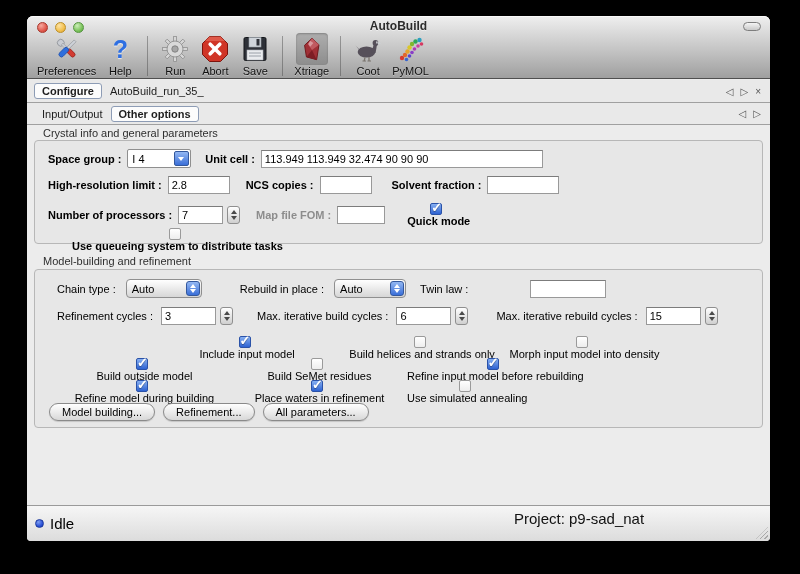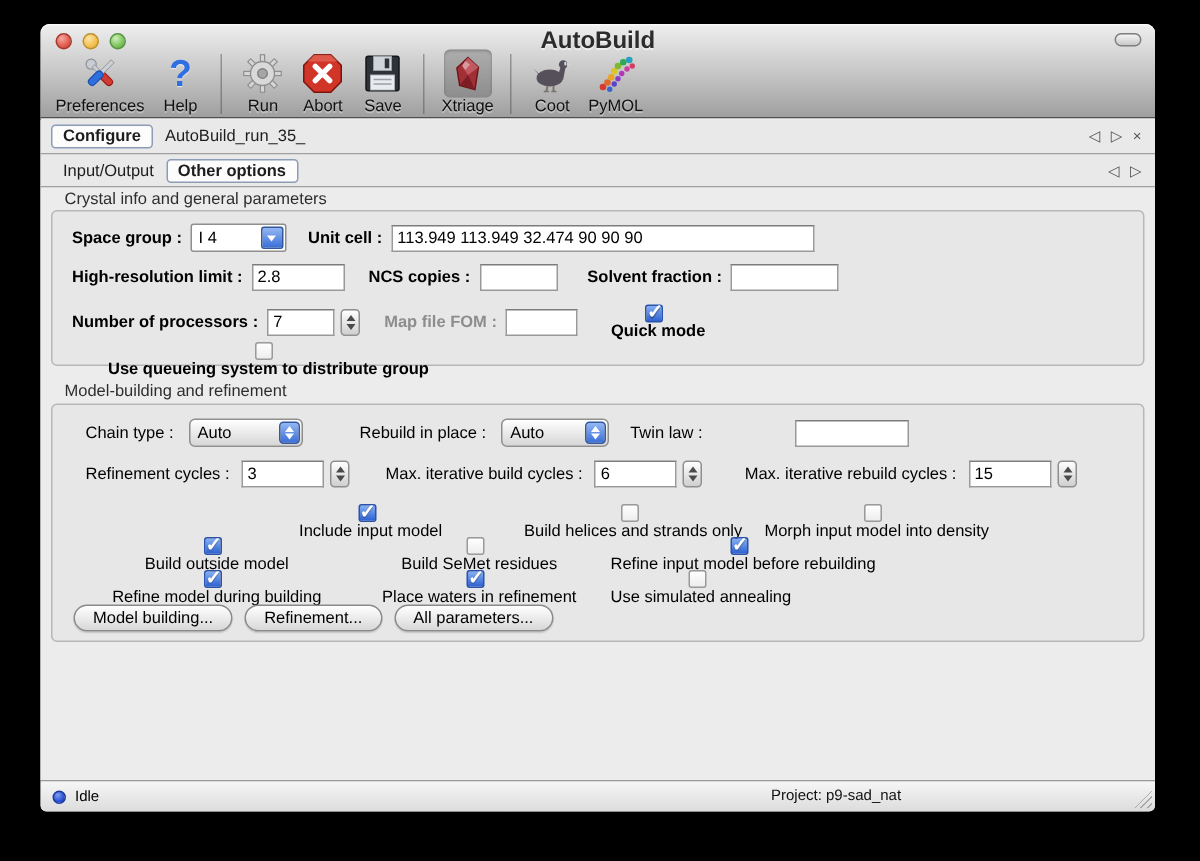--- a/index.html
+++ b/index.html
@@ -13,21 +13,21 @@
   .header { position:absolute; left:0; top:0; right:0; height:63px;
             background:linear-gradient(#efefef, #c4c4c4 55%, #9f9f9f);
             border-bottom:1px solid #4f4f4f; border-radius:6px 6px 0 0;
             box-shadow:inset 0 1px 0 rgba(255,255,255,.65); }
   .traffic { position:absolute; left:10px; top:6px; display:flex; gap:7px; }
   .light { width:11px; height:11px; border-radius:50%; }
   .light.red    { background:radial-gradient(circle at 35% 30%, #f6a99f, #e05a4e 60%, #c23a2f); border:1px solid #a8382d; }
   .light.yellow { background:radial-gradient(circle at 35% 30%, #fce3a6, #f2c04f 60%, #d99d2c); border:1px solid #bd8f27; }
   .light.green  { background:radial-gradient(circle at 35% 30%, #cdeeb9, #7cc35c 60%, #54a43c); border:1px solid #569540; }
   .win-title { position:absolute; left:0; right:0; top:3px; text-align:center;
-               font-size:16px; font-weight:600; color:#2c2c2c;
+               font-size:12px; font-weight:600; color:#2c2c2c;
                text-shadow:0 1px 0 rgba(255,255,255,.5); }
   .tb-toggle { position:absolute; right:9px; top:6px; width:18px; height:9px;
                border-radius:5px; border:1px solid #7d7d7d;
                background:linear-gradient(#f4f4f4,#c9c9c9); }
 
   .toolbar { position:absolute; left:6px; right:4px; top:15px; height:47px;
              display:flex; align-items:flex-end; }
   .tool { display:flex; flex-direction:column; align-items:center; margin:0 4px; }
   .tool-iconwrap { width:32px; height:32px; display:flex; align-items:center;
                    justify-content:center; border-radius:4px; }
@@ -106,23 +106,23 @@
   .cb.checked::after { content:"✓"; position:absolute; left:0px; top:-4px; color:#fff;
         font-size:13px; font-weight:bold; text-shadow:0 1px 1px rgba(0,0,0,.35); }
 
   
   .aqua-btn { height:18px; border:1px solid #8a8a8a; border-radius:10px; padding:0 12px;
               background:linear-gradient(#ffffff,#d8d8d8); font-size:11px; color:#000;
               font-family:"Liberation Sans",sans-serif; margin-right:8px;
               box-shadow:0 1px 1px rgba(0,0,0,.15); }
 
   
-  .statusbar { position:absolute; left:0; right:0; bottom:0; height:21px;
+  .statusbar { position:absolute; left:0; right:0; bottom:0; height:36px;
                border-top:1px solid #9a9a9a; background:linear-gradient(#f6f6f6,#dcdcdc);
-               border-radius:0 0 4px 4px; display:flex; align-items:center; font-size:10px; }
+               border-radius:0 0 4px 4px; display:flex; align-items:center; font-size:15px; }
   .status-dot { width:9px; height:9px; border-radius:50%; margin:0 6px 0 8px;
                 background:radial-gradient(circle at 35% 30%, #7f9ff0, #2c52d8 60%, #1535a8);
                 border:1px solid #1c3a9e; }
   .status-project { position:absolute; left:487px; top:4px; color:#111; }
   .resize-grip { position:absolute; right:2px; bottom:2px; width:12px; height:12px;
                  background:repeating-linear-gradient(135deg, transparent 0 2px, #9a9a9a 2px 3px);
                  clip-path:polygon(100% 0, 100% 100%, 0 100%); opacity:.8; }
 
   svg { display:block; }
 </style>
@@ -323,21 +323,21 @@
         <input class="tf" style="width: 48px; margin-left: 6px;" value="">
         <span class="cbrow" style="margin-left:22px;">
           <span class="cb checked"></span>
           <span class="lbl b">Quick mode</span>
         </span>
       </div>
 
       <div class="row" style="top:87px; padding-left:13px;">
         <span class="cbrow" style="margin-left:24px;">
           <span class="cb"></span>
-          <span class="lbl b">Use queueing system to distribute group</span>
+          <span class="lbl b">Use queueing system to distribute tasks</span>
         </span>
       </div>
     </div>
 
     <div class="group-title" id="box2-title">Model-building and refinement</div>
     <div class="group-box" id="box2">
 
       <div class="row" style="top:9px; padding-left:22px;">
         <span class="lbl">Chain type :</span>
         <span class="popup" style="width:76px; margin-left:10px;">

